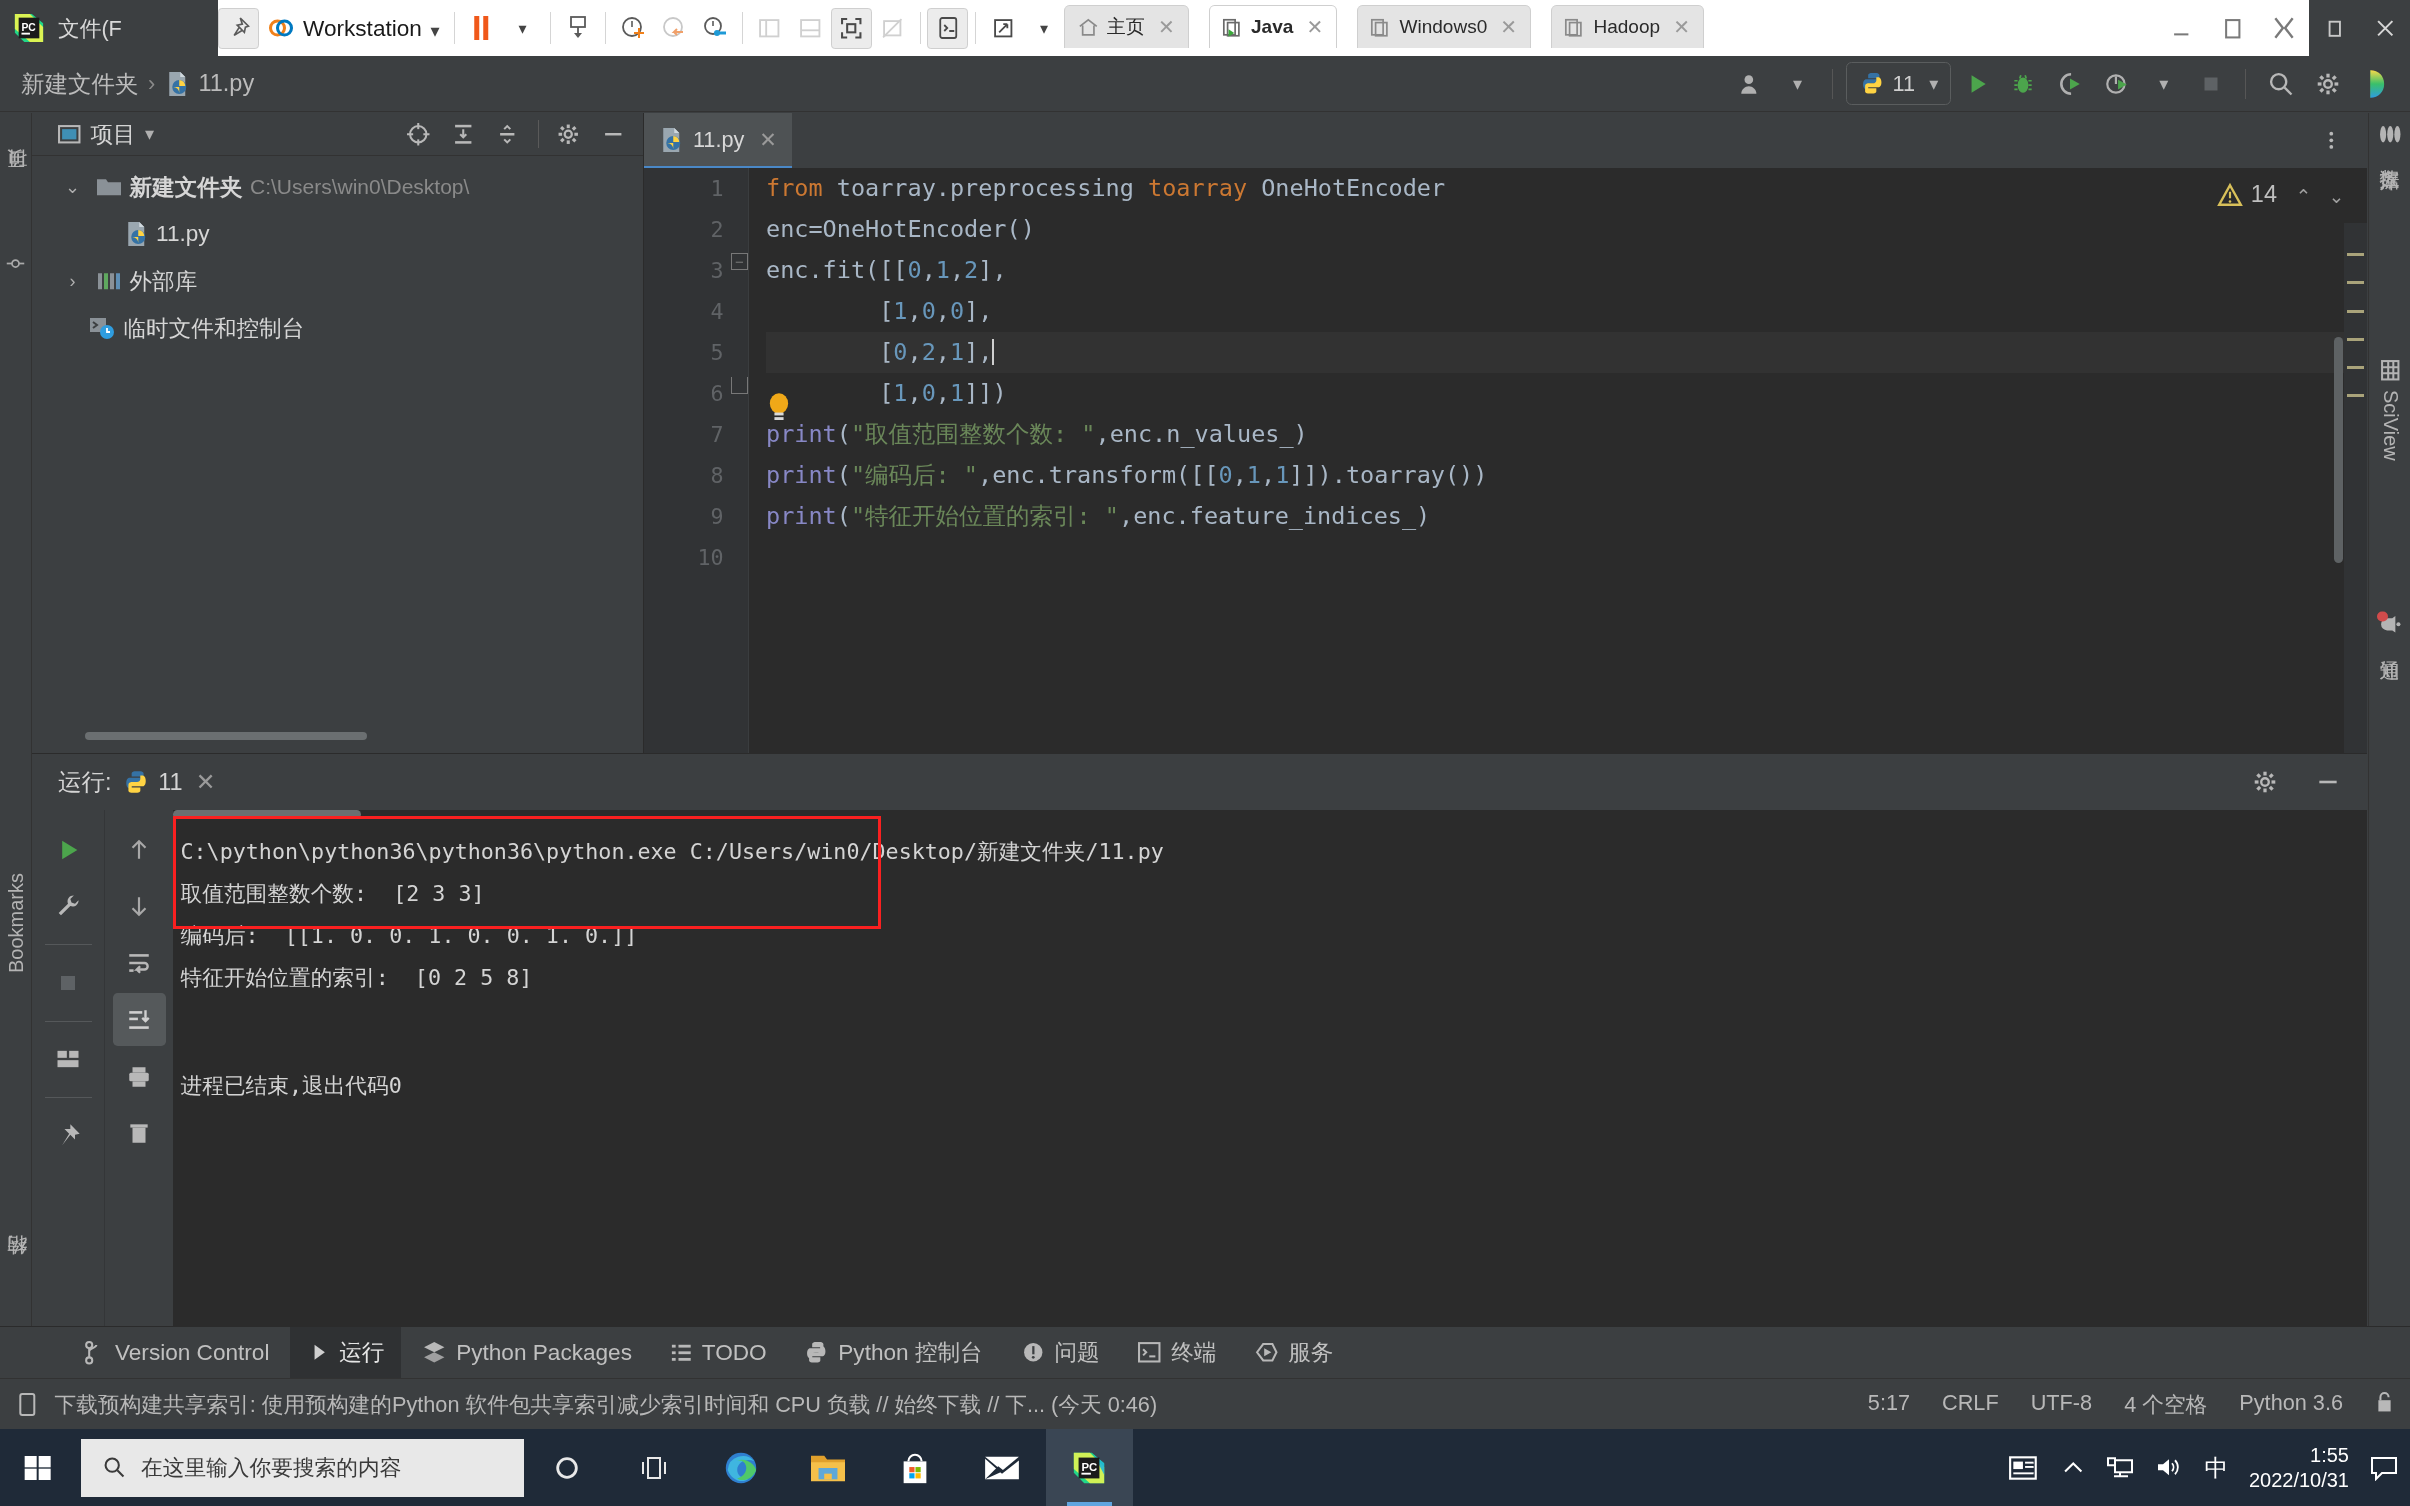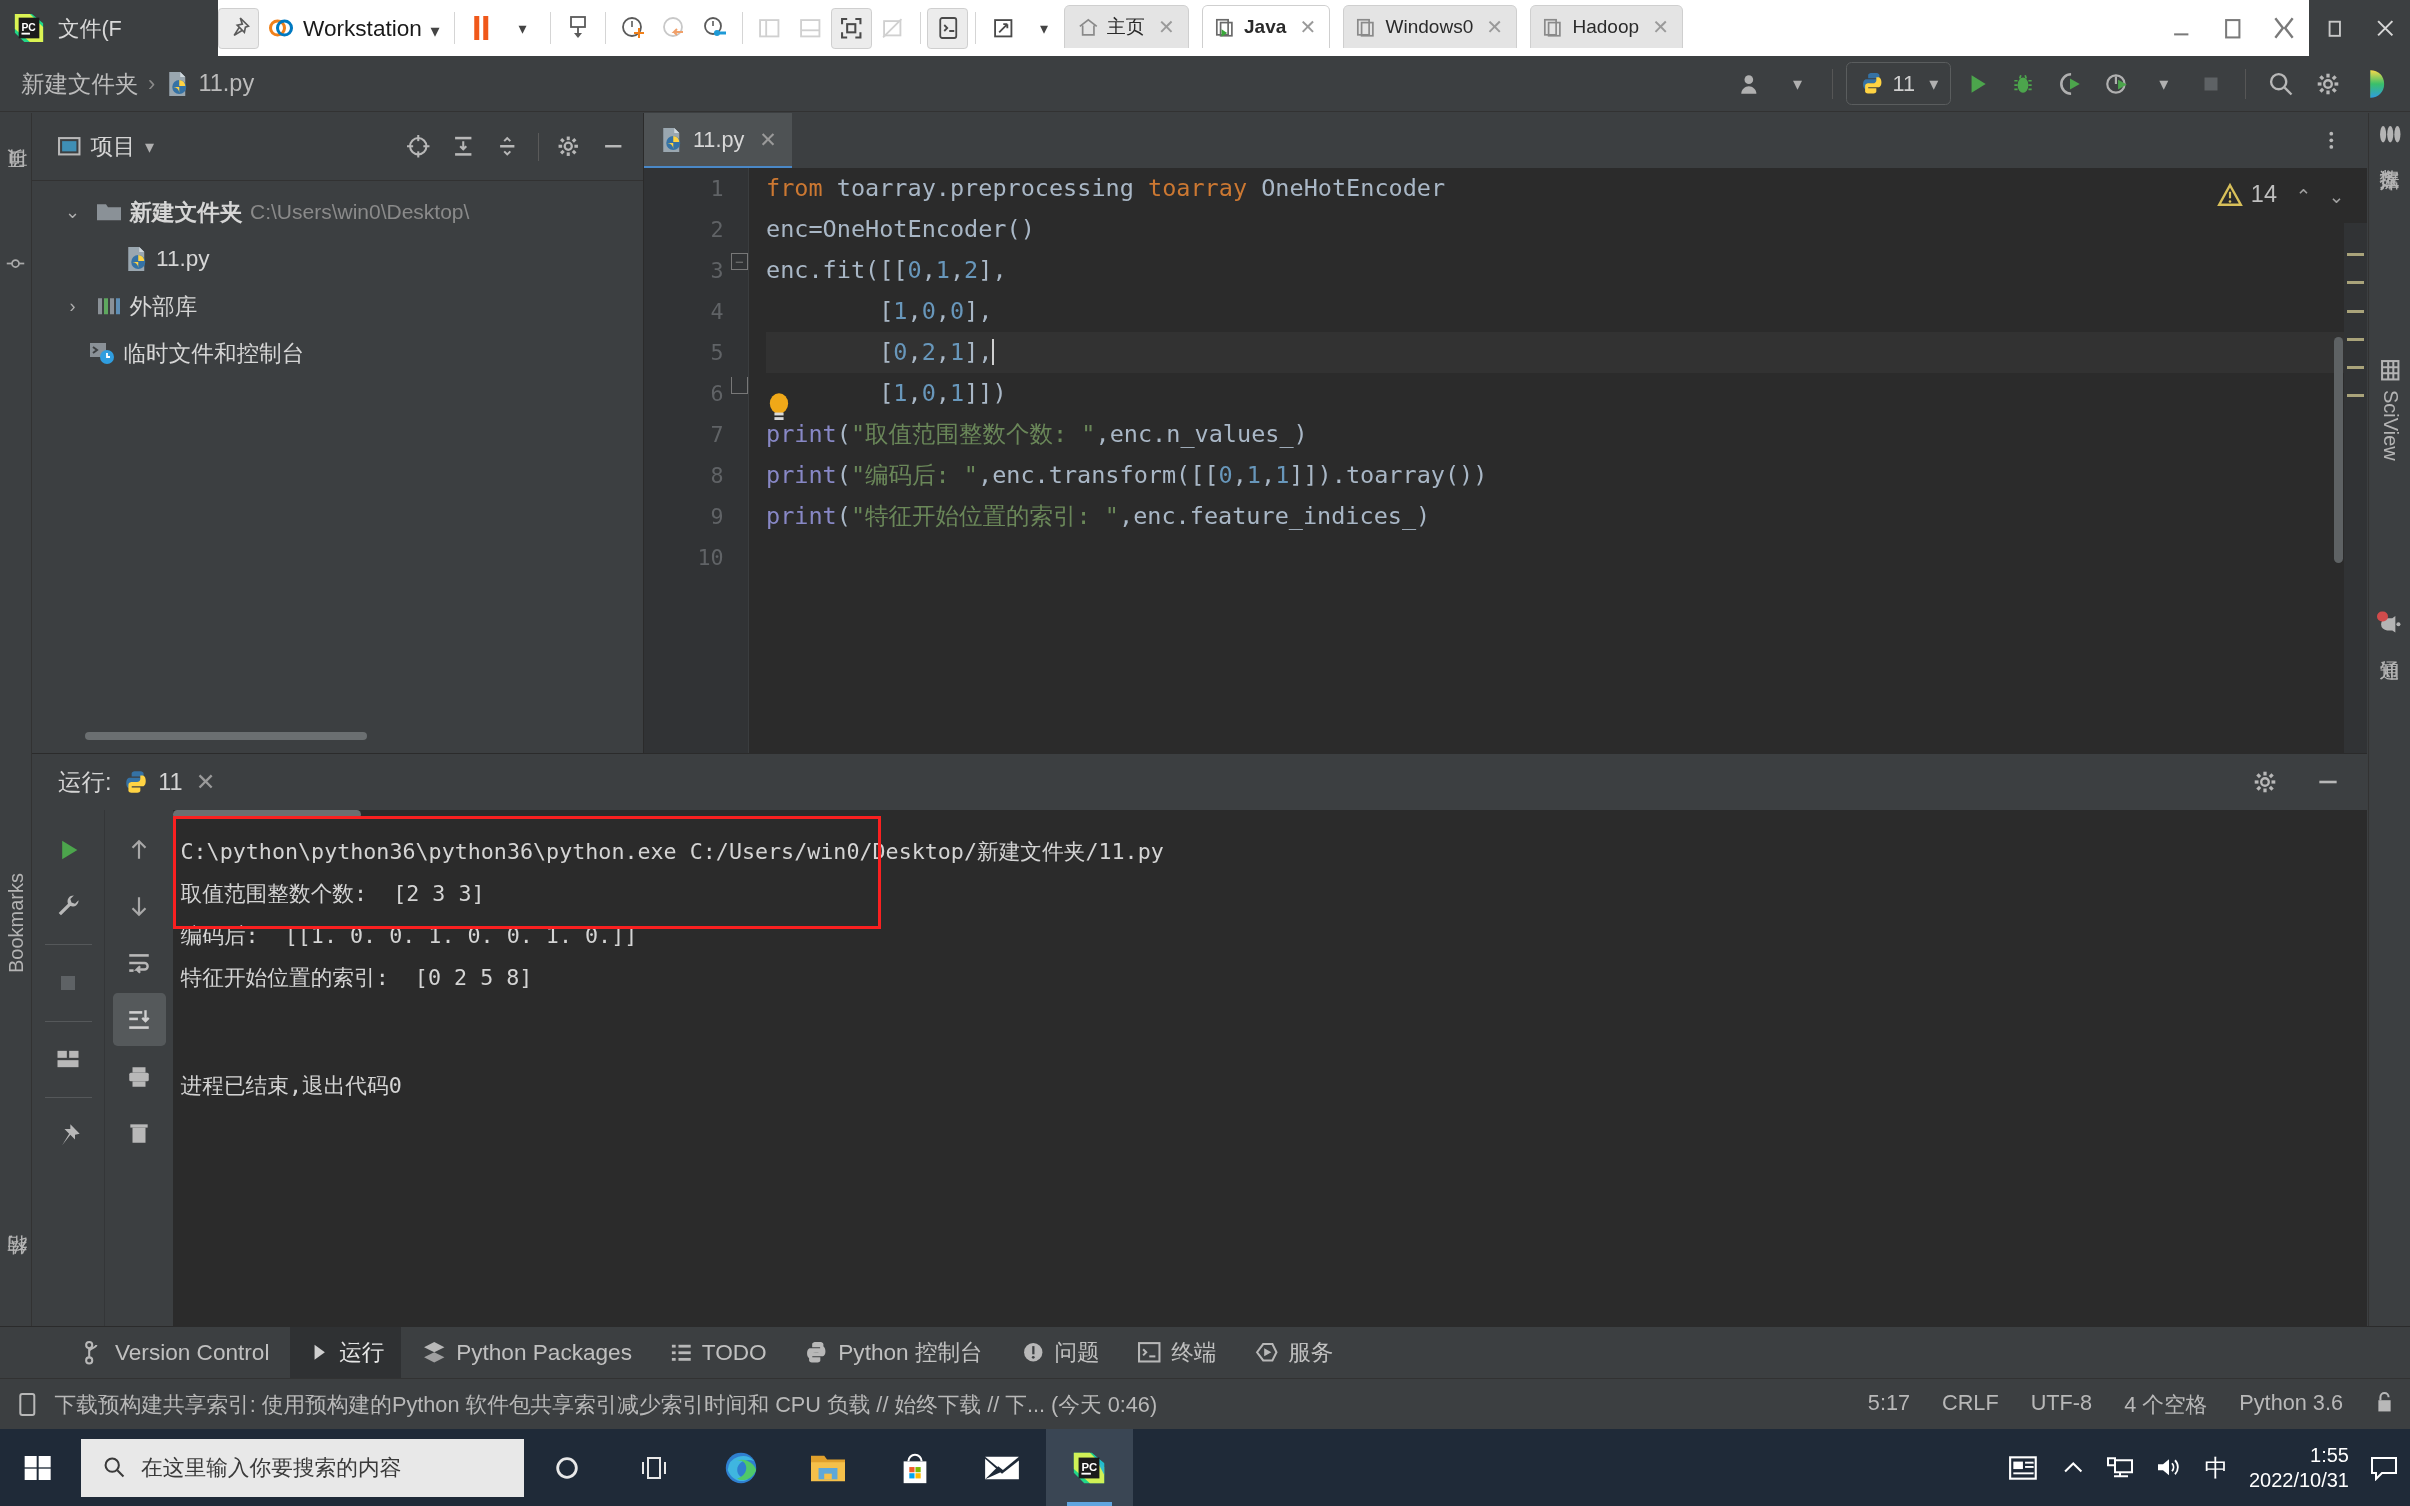--- a/index.html
+++ b/index.html
@@ -32,21 +32,21 @@
     flex: none; border-radius: 3.8px;
   }
   .vm-btn.active { background: #ececec; border: 0.9px solid #cfcfcf; }
   .vm-sep { width: 0.9px; height: 32px; background: #d5d5d5; flex: none; margin: 0 6.6px; }
 
   .vm-ws {
     display: flex; align-items: flex-end; gap: 8.5px; padding: 0 7.5px;
     color: #1a1a1a; font-size: 22.6px; white-space: nowrap;
   }
 
-  .vm-tabs { display: flex; align-items: flex-end; height: 40px; gap: 13px; }
+  .vm-tabs { display: flex; align-items: flex-end; height: 40px; gap: 20px; }
   .vm-tab {
     display: flex; align-items: center; gap: 7.5px;
     height: 43px; padding: 0 13px 0 11.3px;
     background: #e4e4e4; border: 0.9px solid #cfcfcf; border-bottom: none;
     border-radius: 5.6px 5.6px 0 0;
     color: #2a2a2a; font-size: 19px; white-space: nowrap;
   }
   .vm-tab.sel { background: #ffffff; font-weight: bold; }
   .vm-tab .tclose { color: #9a9a9a; font-size: 20px; margin-left: 5.6px; }
 
@@ -101,21 +101,21 @@
     color: #b4b4b4; font-size: 20px;
     display: flex; align-items: center; justify-content: flex-start; gap: 7.5px;
   }
 
   
   .proj-panel {
     position: absolute; left: 32px; top: 113px; width: 612px; height: 640px;
     background: #3c3f41; border-right: 0.9px solid #2b2b2b;
   }
   .proj-head {
-    height: 68px; display: flex; align-items: center; gap: 9.4px;
+    height: 43px; display: flex; align-items: center; gap: 9.4px;
     padding: 0 9.4px 0 24.5px; border-bottom: 0.9px solid #323232;
   }
   .proj-title { color: #d4d4d4; font-size: 22.6px; }
   .proj-icons { margin-left: auto; display: flex; align-items: center; gap: 3.8px; }
   .pi { width: 41px; height: 41px; display: flex; align-items: center; justify-content: center; }
   .tree { padding-top: 7.5px; }
   .trow { display: flex; align-items: center; height: 47px; gap: 7.5px; font-size: 22.6px; color: #d6d6d6; white-space: nowrap; }
   .trow .arrow { width: 32px; text-align: center; color: #b0b0b0; font-size: 18px; flex: none; }
   .trow .tpath { color: #8a8a8a; font-size: 21px; }
   .proj-hscroll {

